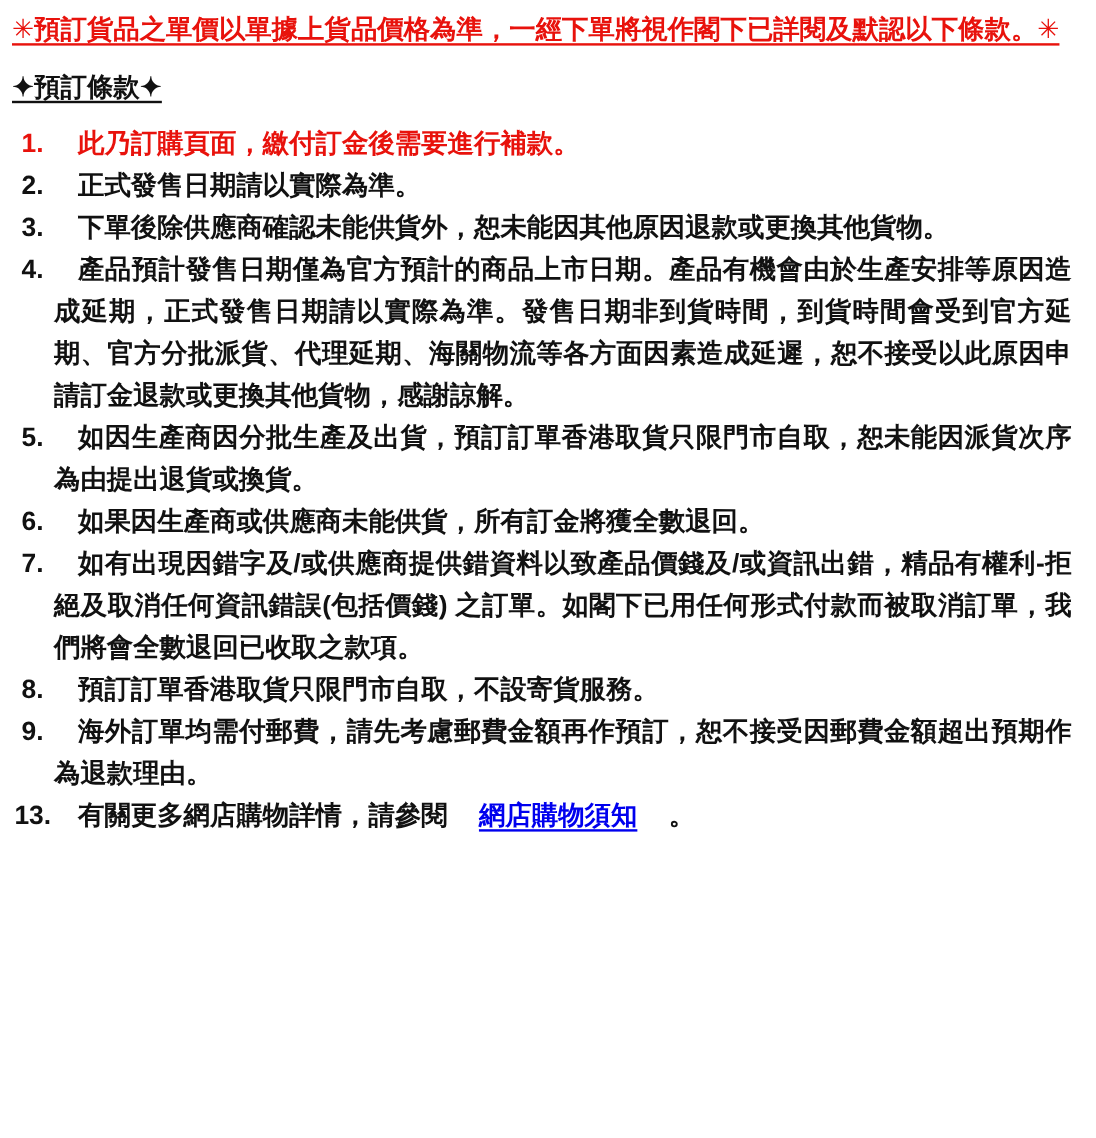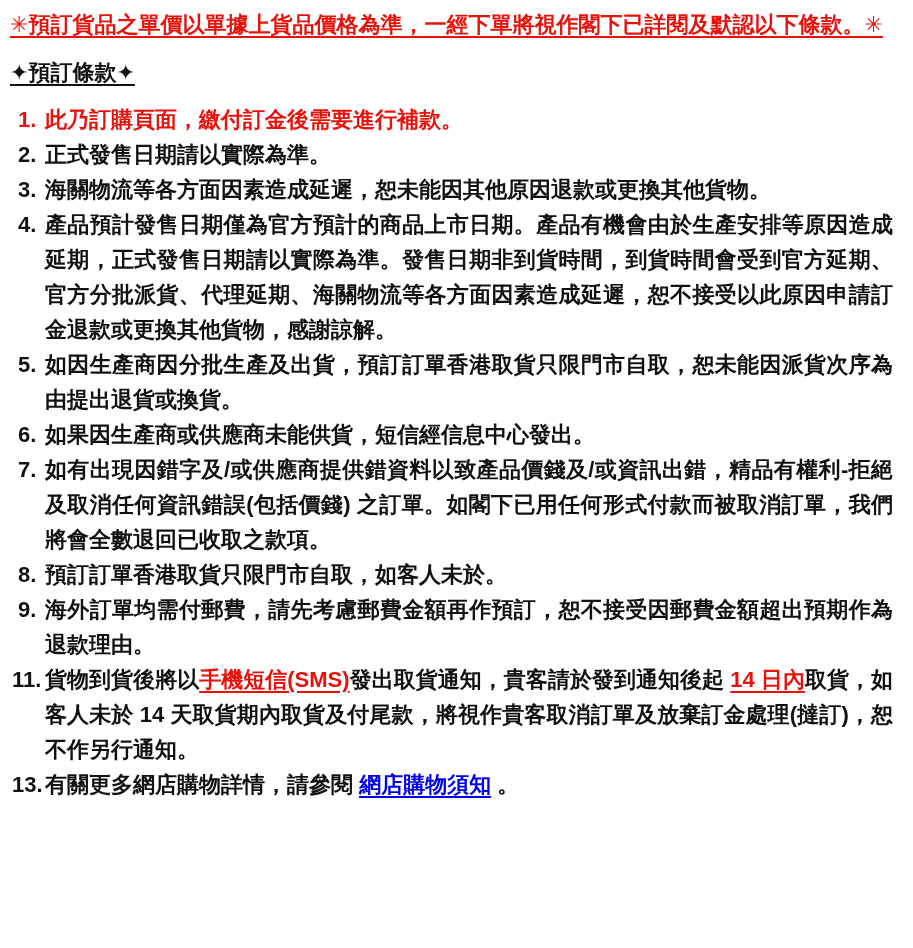--- a/index.html
+++ b/index.html
@@ -24,38 +24,39 @@
     color:var(--red);
     text-decoration:underline;
     text-underline-offset:4px;
   }
   .section-title{
     margin:18px 0 14px 2px;
     line-height:30px;
     color:var(--text);
     text-decoration:underline;
     text-underline-offset:4px;
+    font-family:Liberation Serif, serif;
   }
   .terms-list{margin:0;padding:0;}
   .term-item{
     display:flex;
     align-items:flex-start;
     line-height:35px;
   }
   .term-item.red{color:var(--red);}
   .term-number{
     flex:0 0 37px;
     padding-left:4px;
   }
   .term-number.single{padding-left:10px;}
   .term-text{
     flex:1;
     text-align:justify;
   }
-  .seg{font-weight:700;}
+  .seg{font-weight:700;margin-left:20px;}
   a.seg{cursor:pointer;}
   .seg.red-link{
     color:var(--red);
     text-decoration:underline;
     text-underline-offset:4px;
   }
   .seg.blue-link{
     color:var(--link-blue);
     text-decoration:underline;
     text-underline-offset:4px;
@@ -72,47 +73,43 @@
     <div class="term-item red">
       <span class="term-number single">1.</span>
       <span class="term-text"><span class="seg normal">此乃訂購頁面，繳付訂金後需要進行補款。</span></span>
     </div>
     <div class="term-item">
       <span class="term-number single">2.</span>
       <span class="term-text"><span class="seg normal">正式發售日期請以實際為準。</span></span>
     </div>
     <div class="term-item">
       <span class="term-number single">3.</span>
-      <span class="term-text"><span class="seg normal">海關物流等各方面因素造成延遲，恕未能因其他原因退款或更換其他貨物。</span></span>
+      <span class="term-text"><span class="seg normal">下單後除供應商確認未能供貨外，恕未能因其他原因退款或更換其他貨物。</span></span>
     </div>
     <div class="term-item">
       <span class="term-number single">4.</span>
       <span class="term-text"><span class="seg normal">產品預計發售日期僅為官方預計的商品上市日期。產品有機會由於生產安排等原因造成延期，正式發售日期請以實際為準。發售日期非到貨時間，到貨時間會受到官方延期、官方分批派貨、代理延期、海關物流等各方面因素造成延遲，恕不接受以此原因申請訂金退款或更換其他貨物，感謝諒解。</span></span>
     </div>
     <div class="term-item">
       <span class="term-number single">5.</span>
       <span class="term-text"><span class="seg normal">如因生產商因分批生產及出貨，預訂訂單香港取貨只限門市自取，恕未能因派貨次序為由提出退貨或換貨。</span></span>
     </div>
     <div class="term-item">
       <span class="term-number single">6.</span>
-      <span class="term-text"><span class="seg normal">如果因生產商或供應商未能供貨，短信經信息中心發出。</span></span>
+      <span class="term-text"><span class="seg normal">如果因生產商或供應商未能供貨，所有訂金將獲全數退回。</span></span>
     </div>
     <div class="term-item">
       <span class="term-number single">7.</span>
       <span class="term-text"><span class="seg normal">如有出現因錯字及/或供應商提供錯資料以致產品價錢及/或資訊出錯，精品有權利-拒絕及取消任何資訊錯誤(包括價錢) 之訂單。如閣下已用任何形式付款而被取消訂單，我們將會全數退回已收取之款項。</span></span>
     </div>
     <div class="term-item">
       <span class="term-number single">8.</span>
-      <span class="term-text"><span class="seg normal">預訂訂單香港取貨只限門市自取，如客人未於。</span></span>
+      <span class="term-text"><span class="seg normal">預訂訂單香港取貨只限門市自取，不設寄貨服務。</span></span>
     </div>
     <div class="term-item">
       <span class="term-number single">9.</span>
       <span class="term-text"><span class="seg normal">海外訂單均需付郵費，請先考慮郵費金額再作預訂，恕不接受因郵費金額超出預期作為退款理由。</span></span>
-    </div>
-    <div class="term-item">
-      <span class="term-number">11.</span>
-      <span class="term-text"><span class="seg normal">貨物到貨後將以</span><a class="seg red-link">手機短信(SMS)</a><span class="seg normal">發出取貨通知，貴客請於發到通知後起 </span><a class="seg red-link">14 日內</a><span class="seg normal">取貨，如客人未於 14 天取貨期內取貨及付尾款，將視作貴客取消訂單及放棄訂金處理(撻訂)，恕不作另行通知。</span></span>
     </div>
     <div class="term-item">
       <span class="term-number">13.</span>
       <span class="term-text"><span class="seg normal">有關更多網店購物詳情，請參閱 </span><a class="seg blue-link">網店購物須知</a><span class="seg normal"> 。</span></span>
     </div>
   </div>
 
 </body></html>

